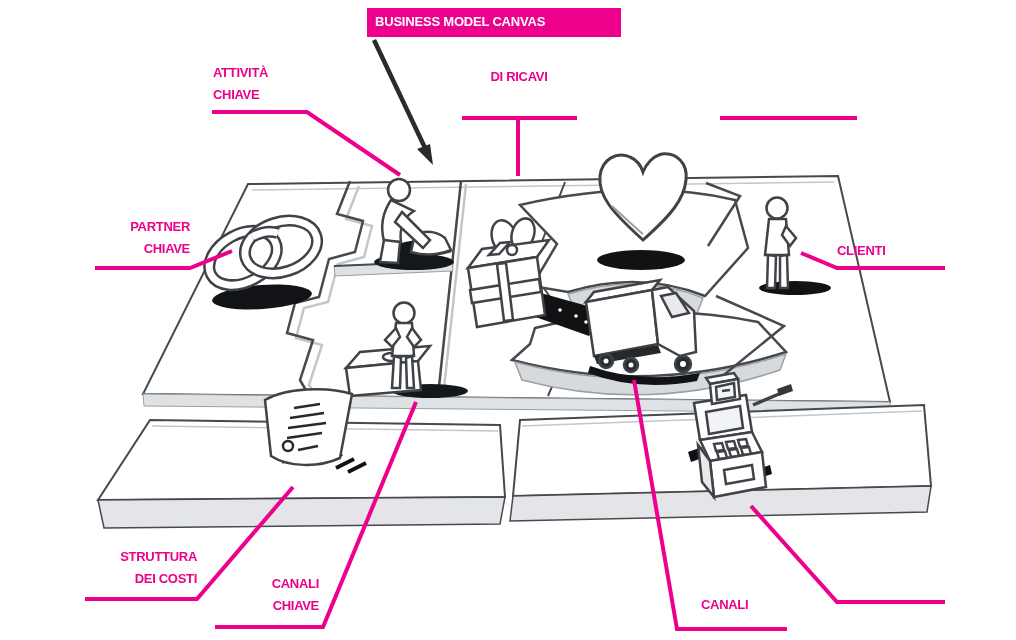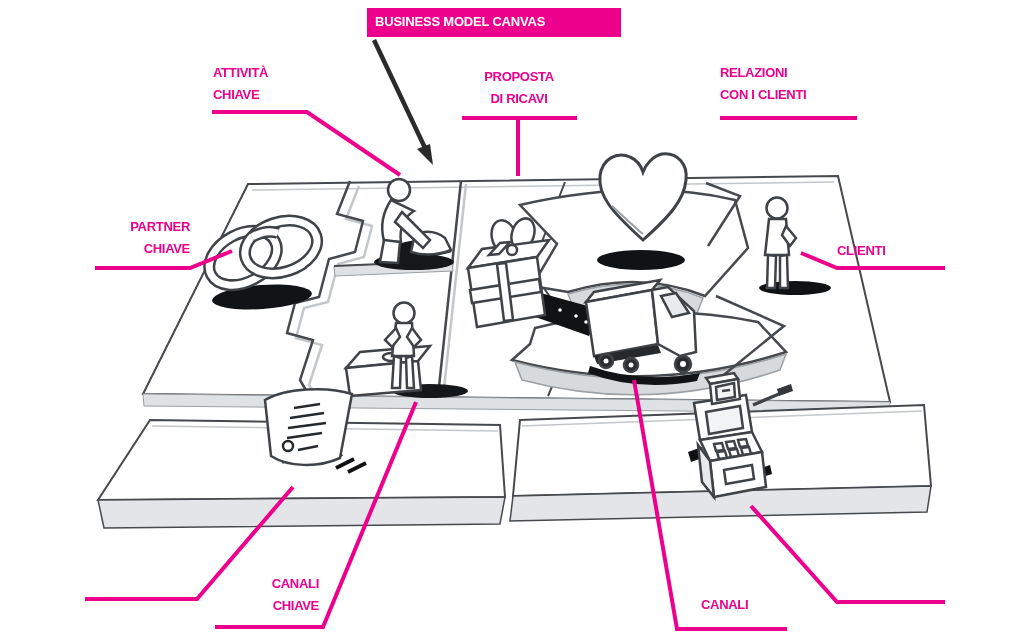--- a/index.html
+++ b/index.html
@@ -216,38 +216,37 @@
 </svg>
 
 <div id="title-box">BUSINESS MODEL CANVAS</div>
 
 <div class="label l-key-activities">
   <div>ATTIVITÀ</div>
   <div>CHIAVE</div>
 </div>
 
 <div class="label center l-value-proposition">
-  <div>PROPOSTA</div>
   <div>DI RICAVI</div>
 </div>
 
-<div class="label l-customer-relationships">
-  <div>RELAZIONI</div>
-  <div>CON I CLIENTI</div>
-</div>
 
 <div class="label right l-key-partners">
   <div>PARTNER</div>
   <div>CHIAVE</div>
 </div>
 
 <div class="label l-customers">
   <div>CLIENTI</div>
 </div>
 
+<div class="label right l-cost-structure">
+  <div>STRUTTURA</div>
+  <div>DEI COSTI</div>
+</div>
 
 <div class="label right l-key-resources">
   <div>CANALI</div>
   <div>CHIAVE</div>
 </div>
 
 <div class="label l-channels">
   <div>CANALI</div>
 </div>
 

